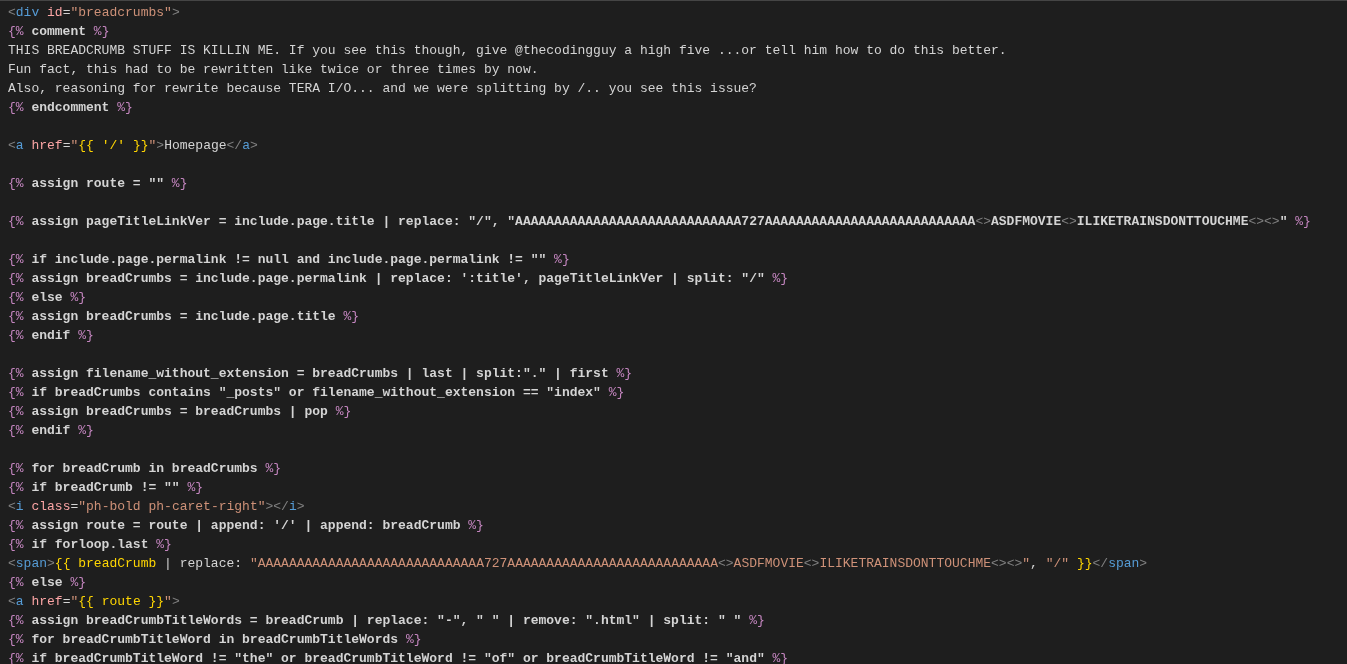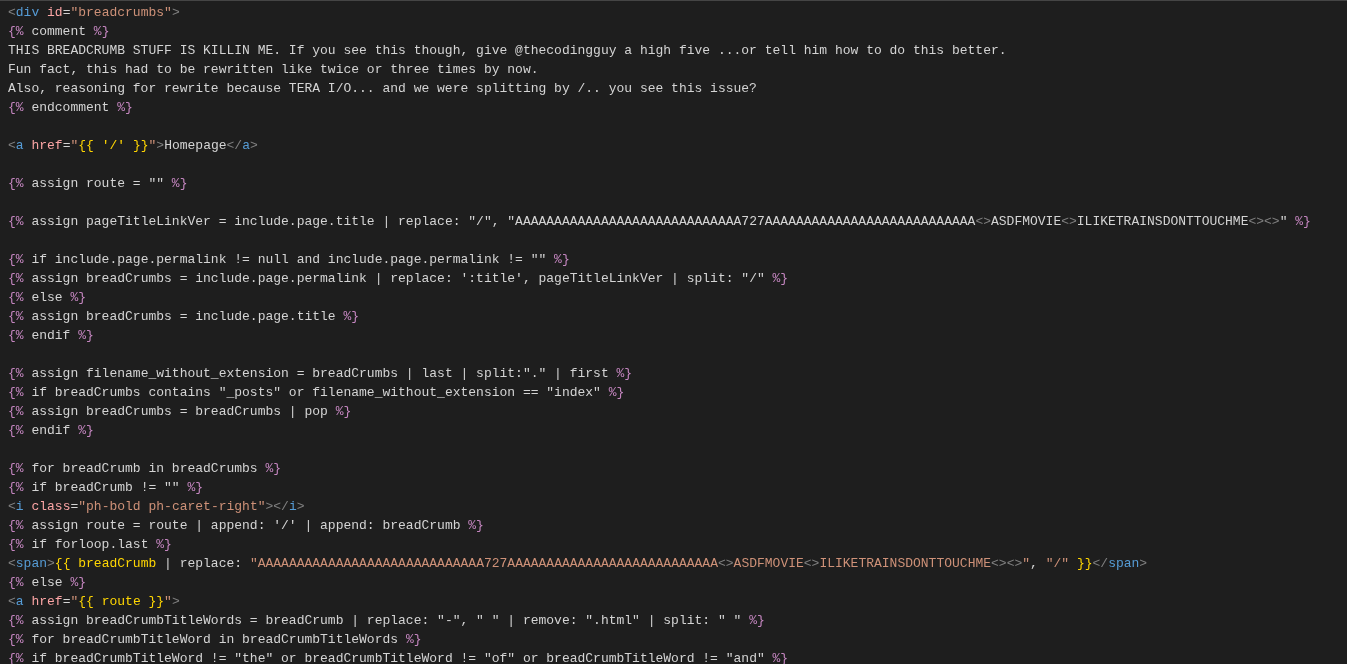--- a/index.html
+++ b/index.html
@@ -18,21 +18,21 @@
     border-top: 1px solid #454545;
   }
   .code-line {
     min-height: 19px;
   }
   .tag-bracket { color: #808080; }
   .tag-name { color: #569cd6; }
   .attr-name { color: #fca5a5; }
   .attr-value { color: #ce9178; }
   .liquid-delim { color: #c586c0; }
-  .liquid-text { color: #d4d4d4; }
+  .liquid-text { color: #d4d4d4; font-weight: bold; }
   .liquid-string { color: #ce9178; }
   .plaintext { color: #d4d4d4; }
   .curly { color: #ffd602; }
 </style>
 </head>
 <body>
 
 <div class="editor" id="editor-root"><div class="code-line"><span class="tag-bracket">&lt;</span><span class="tag-name">div</span><span class="plaintext"> </span><span class="attr-name">id</span><span class="plaintext">=</span><span class="attr-value">"breadcrumbs"</span><span class="tag-bracket">&gt;</span></div><div class="code-line"><span class="liquid-delim">{%</span><span class="liquid-text"> comment </span><span class="liquid-delim">%}</span></div><div class="code-line"><span class="plaintext">THIS BREADCRUMB STUFF IS KILLIN ME. If you see this though, give @thecodingguy a high five ...or tell him how to do this better.</span></div><div class="code-line"><span class="plaintext">Fun fact, this had to be rewritten like twice or three times by now.</span></div><div class="code-line"><span class="plaintext">Also, reasoning for rewrite because TERA I/O... and we were splitting by /.. you see this issue?</span></div><div class="code-line"><span class="liquid-delim">{%</span><span class="liquid-text"> endcomment </span><span class="liquid-delim">%}</span></div><div class="code-line">&nbsp;</div><div class="code-line"><span class="tag-bracket">&lt;</span><span class="tag-name">a</span><span class="plaintext"> </span><span class="attr-name">href</span><span class="plaintext">=</span><span class="attr-value">"</span><span class="curly">{{ '/' }}</span><span class="attr-value">"</span><span class="tag-bracket">&gt;</span><span class="plaintext">Homepage</span><span class="tag-bracket">&lt;/</span><span class="tag-name">a</span><span class="tag-bracket">&gt;</span></div><div class="code-line">&nbsp;</div><div class="code-line"><span class="liquid-delim">{%</span><span class="liquid-text"> assign route = "" </span><span class="liquid-delim">%}</span></div><div class="code-line">&nbsp;</div><div class="code-line"><span class="liquid-delim">{%</span><span class="liquid-text"> assign pageTitleLinkVer = include.page.title | replace: "/", "AAAAAAAAAAAAAAAAAAAAAAAAAAAAA727AAAAAAAAAAAAAAAAAAAAAAAAAAA</span><span class="tag-bracket">&lt;&gt;</span><span class="liquid-text">ASDFMOVIE</span><span class="tag-bracket">&lt;&gt;</span><span class="liquid-text">ILIKETRAINSDONTTOUCHME</span><span class="tag-bracket">&lt;&gt;&lt;&gt;</span><span class="liquid-text">" </span><span class="liquid-delim">%}</span></div><div class="code-line">&nbsp;</div><div class="code-line"><span class="liquid-delim">{%</span><span class="liquid-text"> if include.page.permalink != null and include.page.permalink != "" </span><span class="liquid-delim">%}</span></div><div class="code-line"><span class="liquid-delim">{%</span><span class="liquid-text"> assign breadCrumbs = include.page.permalink | replace: ':title', pageTitleLinkVer | split: "/" </span><span class="liquid-delim">%}</span></div><div class="code-line"><span class="liquid-delim">{%</span><span class="liquid-text"> else </span><span class="liquid-delim">%}</span></div><div class="code-line"><span class="liquid-delim">{%</span><span class="liquid-text"> assign breadCrumbs = include.page.title </span><span class="liquid-delim">%}</span></div><div class="code-line"><span class="liquid-delim">{%</span><span class="liquid-text"> endif </span><span class="liquid-delim">%}</span></div><div class="code-line">&nbsp;</div><div class="code-line"><span class="liquid-delim">{%</span><span class="liquid-text"> assign filename_without_extension = breadCrumbs | last | split:"." | first </span><span class="liquid-delim">%}</span></div><div class="code-line"><span class="liquid-delim">{%</span><span class="liquid-text"> if breadCrumbs contains "_posts" or filename_without_extension == "index" </span><span class="liquid-delim">%}</span></div><div class="code-line"><span class="liquid-delim">{%</span><span class="liquid-text"> assign breadCrumbs = breadCrumbs | pop </span><span class="liquid-delim">%}</span></div><div class="code-line"><span class="liquid-delim">{%</span><span class="liquid-text"> endif </span><span class="liquid-delim">%}</span></div><div class="code-line">&nbsp;</div><div class="code-line"><span class="liquid-delim">{%</span><span class="liquid-text"> for breadCrumb in breadCrumbs </span><span class="liquid-delim">%}</span></div><div class="code-line"><span class="liquid-delim">{%</span><span class="liquid-text"> if breadCrumb != "" </span><span class="liquid-delim">%}</span></div><div class="code-line"><span class="tag-bracket">&lt;</span><span class="tag-name">i</span><span class="plaintext"> </span><span class="attr-name">class</span><span class="plaintext">=</span><span class="attr-value">"ph-bold ph-caret-right"</span><span class="tag-bracket">&gt;&lt;/</span><span class="tag-name">i</span><span class="tag-bracket">&gt;</span></div><div class="code-line"><span class="liquid-delim">{%</span><span class="liquid-text"> assign route = route | append: '/' | append: breadCrumb </span><span class="liquid-delim">%}</span></div><div class="code-line"><span class="liquid-delim">{%</span><span class="liquid-text"> if forloop.last </span><span class="liquid-delim">%}</span></div><div class="code-line"><span class="tag-bracket">&lt;</span><span class="tag-name">span</span><span class="tag-bracket">&gt;</span><span class="curly">{{ breadCrumb</span><span class="plaintext"> | replace: </span><span class="liquid-string">"AAAAAAAAAAAAAAAAAAAAAAAAAAAAA727AAAAAAAAAAAAAAAAAAAAAAAAAAA</span><span class="tag-bracket">&lt;&gt;</span><span class="liquid-string">ASDFMOVIE</span><span class="tag-bracket">&lt;&gt;</span><span class="liquid-string">ILIKETRAINSDONTTOUCHME</span><span class="tag-bracket">&lt;&gt;&lt;&gt;</span><span class="liquid-string">"</span><span class="plaintext">, </span><span class="liquid-string">"/"</span><span class="plaintext"> </span><span class="curly">}}</span><span class="tag-bracket">&lt;/</span><span class="tag-name">span</span><span class="tag-bracket">&gt;</span></div><div class="code-line"><span class="liquid-delim">{%</span><span class="liquid-text"> else </span><span class="liquid-delim">%}</span></div><div class="code-line"><span class="tag-bracket">&lt;</span><span class="tag-name">a</span><span class="plaintext"> </span><span class="attr-name">href</span><span class="plaintext">=</span><span class="attr-value">"</span><span class="curly">{{ route }}</span><span class="attr-value">"</span><span class="tag-bracket">&gt;</span></div><div class="code-line"><span class="liquid-delim">{%</span><span class="liquid-text"> assign breadCrumbTitleWords = breadCrumb | replace: "-", " " | remove: ".html" | split: " " </span><span class="liquid-delim">%}</span></div><div class="code-line"><span class="liquid-delim">{%</span><span class="liquid-text"> for breadCrumbTitleWord in breadCrumbTitleWords </span><span class="liquid-delim">%}</span></div><div class="code-line"><span class="liquid-delim">{%</span><span class="liquid-text"> if breadCrumbTitleWord != "the" or breadCrumbTitleWord != "of" or breadCrumbTitleWord != "and" </span><span class="liquid-delim">%}</span></div></div>
 
 </body></html>

